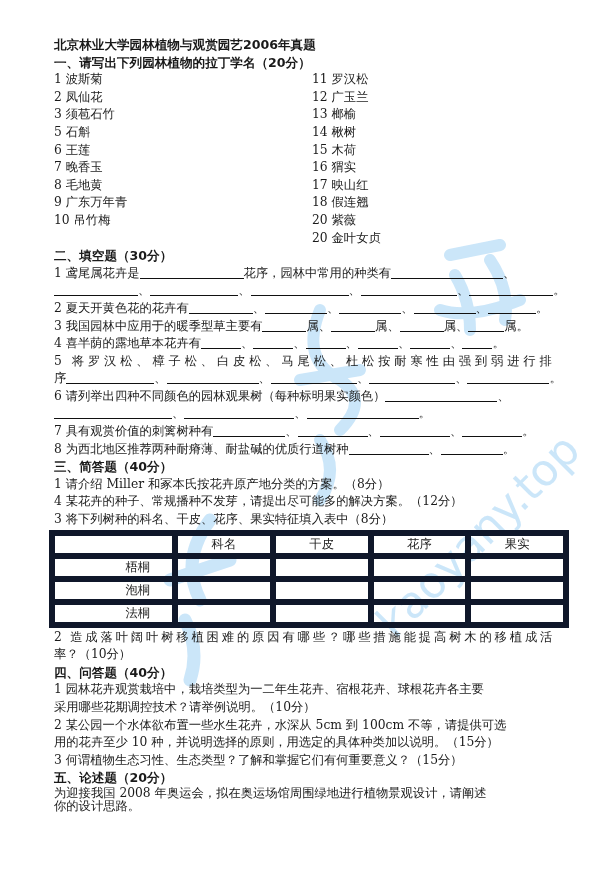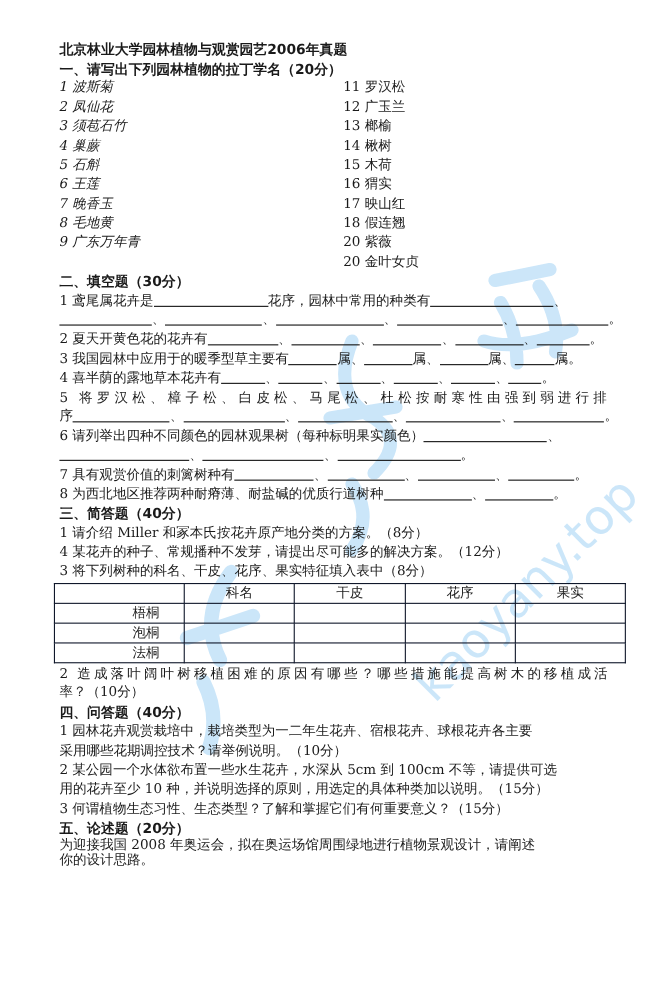--- a/index.html
+++ b/index.html
@@ -1,25 +1,25 @@
 <!DOCTYPE html>
 <html><head>
 <meta charset="utf-8">
 <style>
   html, body { margin: 0; padding: 0; background: #ffffff; }
   body { width: 611px; height: 895px; position: relative; overflow: hidden;
          font-family: "DejaVu Serif", "Liberation Serif", serif; color: #1a1a1a; }
   .page { position: absolute; left: 54px; top: 36px; width: 500px; font-size: 12.3px; line-height: 17.6px; }
   .bold { font-family: "DejaVu Sans", "Liberation Sans", sans-serif; font-weight: bold; font-size: 12.6px; }
   .row2 { display: flex; }
-  .row2 .c1 { width: 258px; font-style: italic; }
+  .row2 .c1 { width: 258px; }
   .line { white-space: nowrap; }
   .u { display: inline-block; border-bottom: 1px solid #111; height: 12px; vertical-align: -2px; }
   table.t { border-collapse: collapse; width: 520px; margin-left: -5px; margin-top: 1px; margin-bottom: 1px; }
-  table.t td { border: 1px solid #0f172a; height: 17px; padding: 0; text-align: center; font-size: 12.3px; line-height: 17px; }
+  table.t td { border: 6px solid #0f172a; height: 17px; padding: 0; text-align: center; font-size: 12.3px; line-height: 17px; }
   table.t td.first { width: 95px; text-align: right; padding-right: 22px; }
   .wm { position: absolute; pointer-events: none; opacity: 0.85; }
   .justify { text-align: justify; text-align-last: justify; letter-spacing: 2.3px; }
 </style>
 </head>
 <body>
 
 <svg class="wm" width="611" height="895" style="left:0;top:0;">
   <g fill="none" stroke="#c3e2f8" stroke-linecap="round" stroke-linejoin="round">
     <path d="M450 255 L500 245 M455 275 Q470 300 470 330 M490 260 Q510 290 505 320 M440 310 Q470 320 520 300" stroke-width="12"></path>
@@ -31,26 +31,26 @@
 
 <div class="page">
   <div class="bold">北京林业大学园林植物与观赏园艺2006年真题</div>
   <div class="bold">一、请写出下列园林植物的拉丁学名（20分）</div>
 
   <div class="row2">
     <div class="c1">
       <div>1 波斯菊</div>
       <div>2 凤仙花</div>
       <div>3 须苞石竹</div>
-      <div>4 巢蕨</div>
       <div>5 石斛</div>
       <div>6 王莲</div>
       <div>7 晚香玉</div>
       <div>8 毛地黄</div>
       <div>9 广东万年青</div>
+      <div>10 吊竹梅</div>
     </div>
     <div>
       <div>11 罗汉松</div>
       <div>12 广玉兰</div>
       <div>13 榔榆</div>
       <div>14 楸树</div>
       <div>15 木荷</div>
       <div>16 猬实</div>
       <div>17 映山红</div>
       <div>18 假连翘</div>

